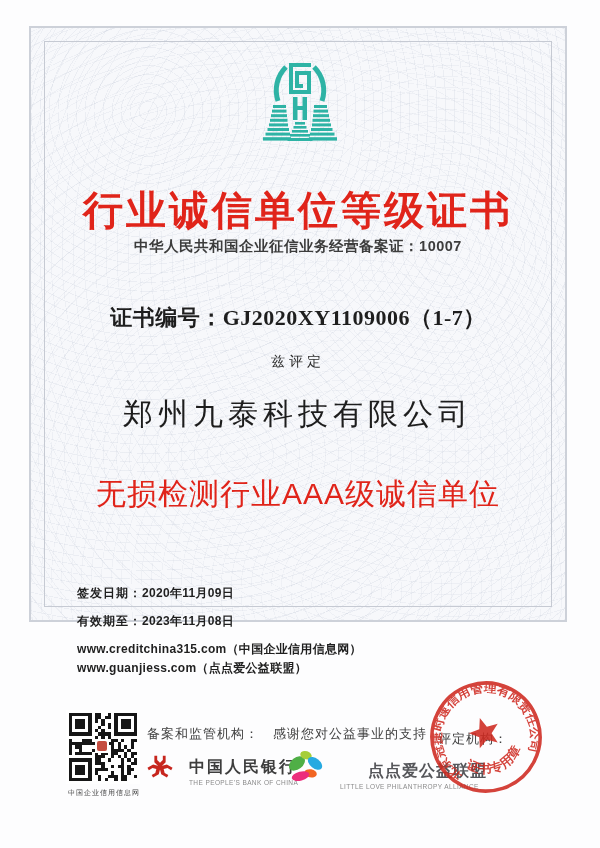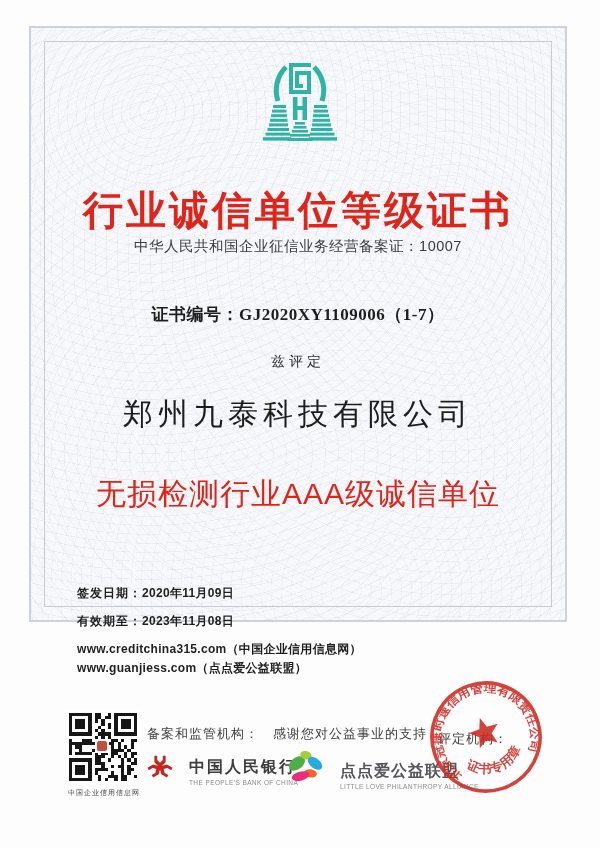--- a/index.html
+++ b/index.html
@@ -19,22 +19,22 @@
   }
   .inner-frame{position:absolute;inset:13px;border:1px solid #c6cad3;}
   .abs{position:absolute;}
   .center{left:0;right:0;text-align:center;}
 
   
   .logo{left:219px;top:33px;width:100px;height:94px;}
 
   
   .title{top:155px;font-size:40px;font-weight:bold;color:#e0241a;letter-spacing:3px;}
-  .subtitle{top:209px;font-size:14.5px;font-weight:normal;color:#3c3c3c;letter-spacing:.5px;}
-  .certno{top:275px;font-size:17px;font-weight:bold;color:#1e1e1e;
+  .subtitle{top:209px;font-size:14.5px;font-weight:bold;color:#3c3c3c;letter-spacing:.5px;}
+  .certno{top:275px;font-size:22px;font-weight:bold;color:#1e1e1e;
           font-family:"Liberation Serif","DejaVu Serif",serif;letter-spacing:.5px;}
   .intro{top:325px;font-size:14px;color:#2c2c2c;letter-spacing:4px;
          font-family:"Liberation Serif","DejaVu Serif",serif;}
   .company{top:366px;font-size:30px;color:#1d1d1d;letter-spacing:5px;
            font-family:"Liberation Serif","DejaVu Serif",serif;}
   .award{top:446px;font-size:30px;font-weight:normal;color:#e0241a;letter-spacing:1px;}
 
   
   .meta{left:46px;top:556px;width:470px;font-size:12px;color:#1f1f1f;}
   .meta-row{display:flex;margin-bottom:9px;line-height:19px;}
@@ -59,21 +59,21 @@
   .assessor-label{left:407px;top:702px;font-size:13px;color:#3f3f3f;letter-spacing:1px;
                   font-family:"Liberation Serif","DejaVu Serif",serif;}
 
   .org{display:flex;align-items:flex-end;gap:14px;}
   .pboc{left:114px;top:722px;}
   .alliance{left:255px;top:720px;}
   .org-text{display:flex;flex-direction:column;}
   .org-cn{font-size:16px;font-weight:bold;color:#3d3d3d;letter-spacing:2px;
           font-family:"Liberation Serif","DejaVu Serif",serif;white-space:nowrap;}
   .org-en{font-size:6.5px;color:#8a8a8a;letter-spacing:.4px;white-space:nowrap;margin-top:1px;}
-  .alliance .org-cn{font-family:"Liberation Sans","DejaVu Sans",sans-serif;color:#55565a;letter-spacing:1px;}
+  .alliance .org-cn{font-family:"Liberation Sans","DejaVu Sans",sans-serif;color:#55565a;letter-spacing:1px;margin-left:28px;}
 
   
   .seal{left:395px;top:649px;width:120px;height:120px;transform:rotate(-18deg);opacity:.88;}
 </style>
 </head>
 <body>
 
 <div class="cert">
   <div class="inner-frame"></div>
 

